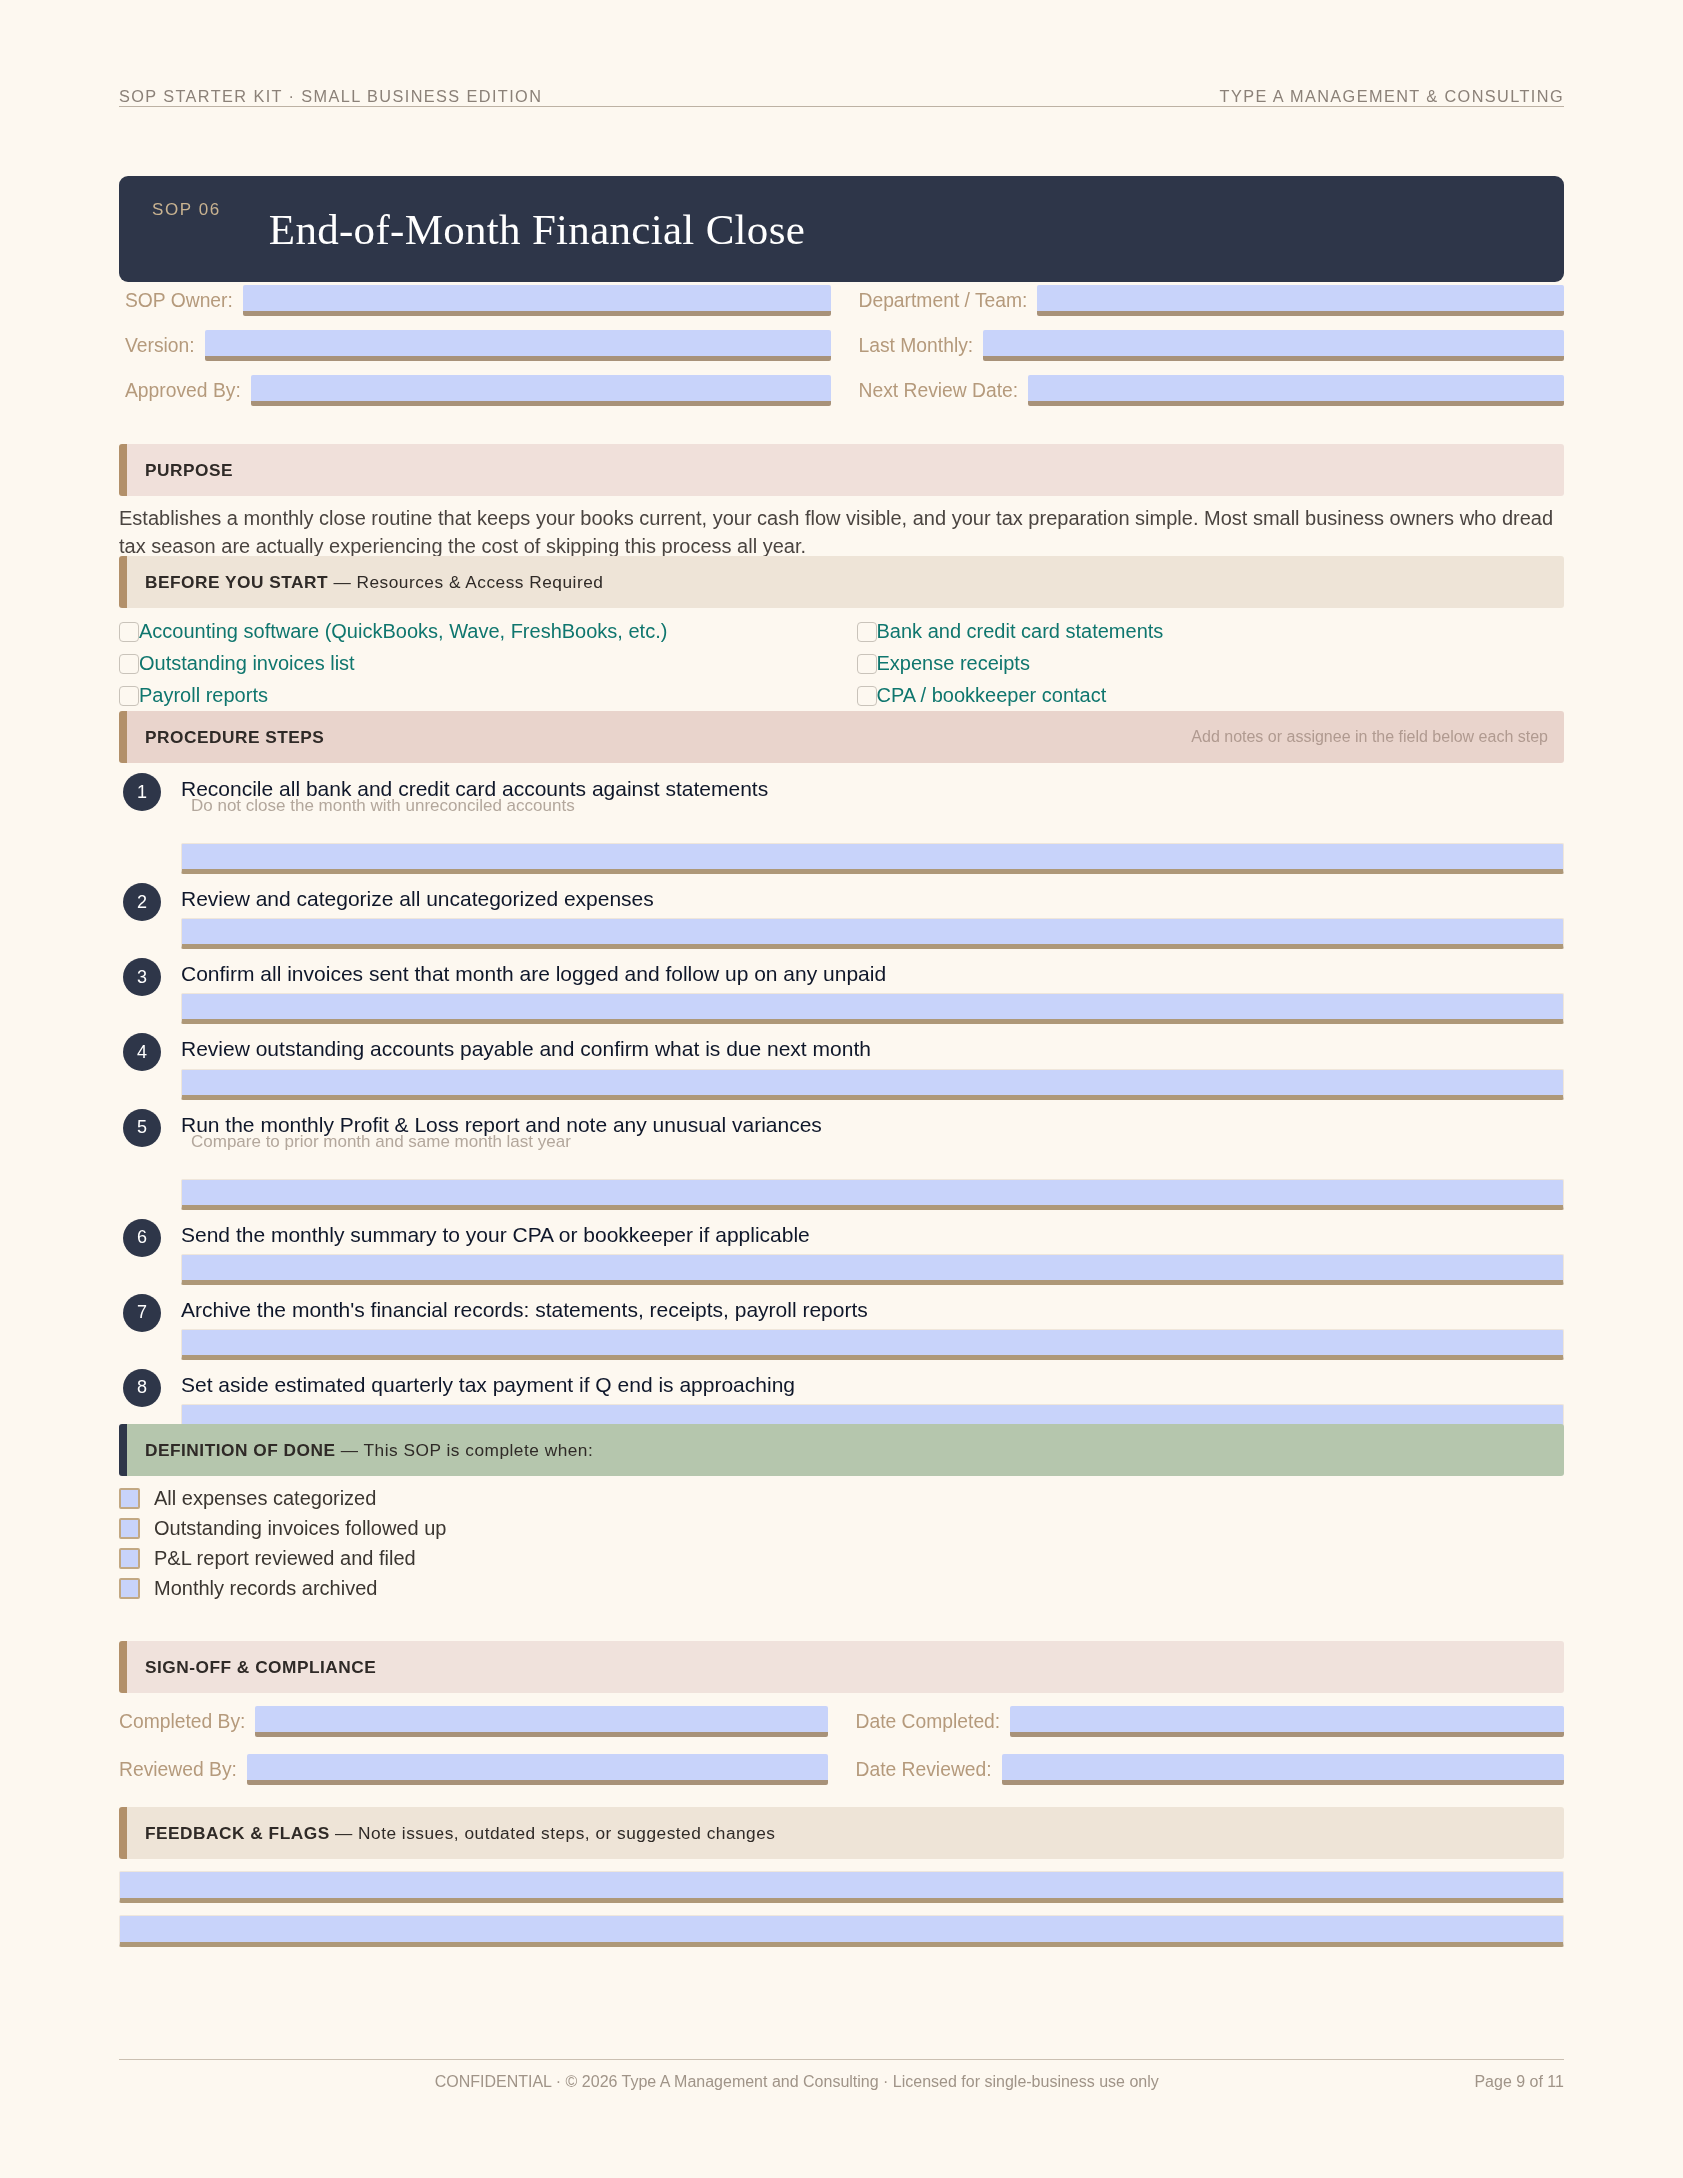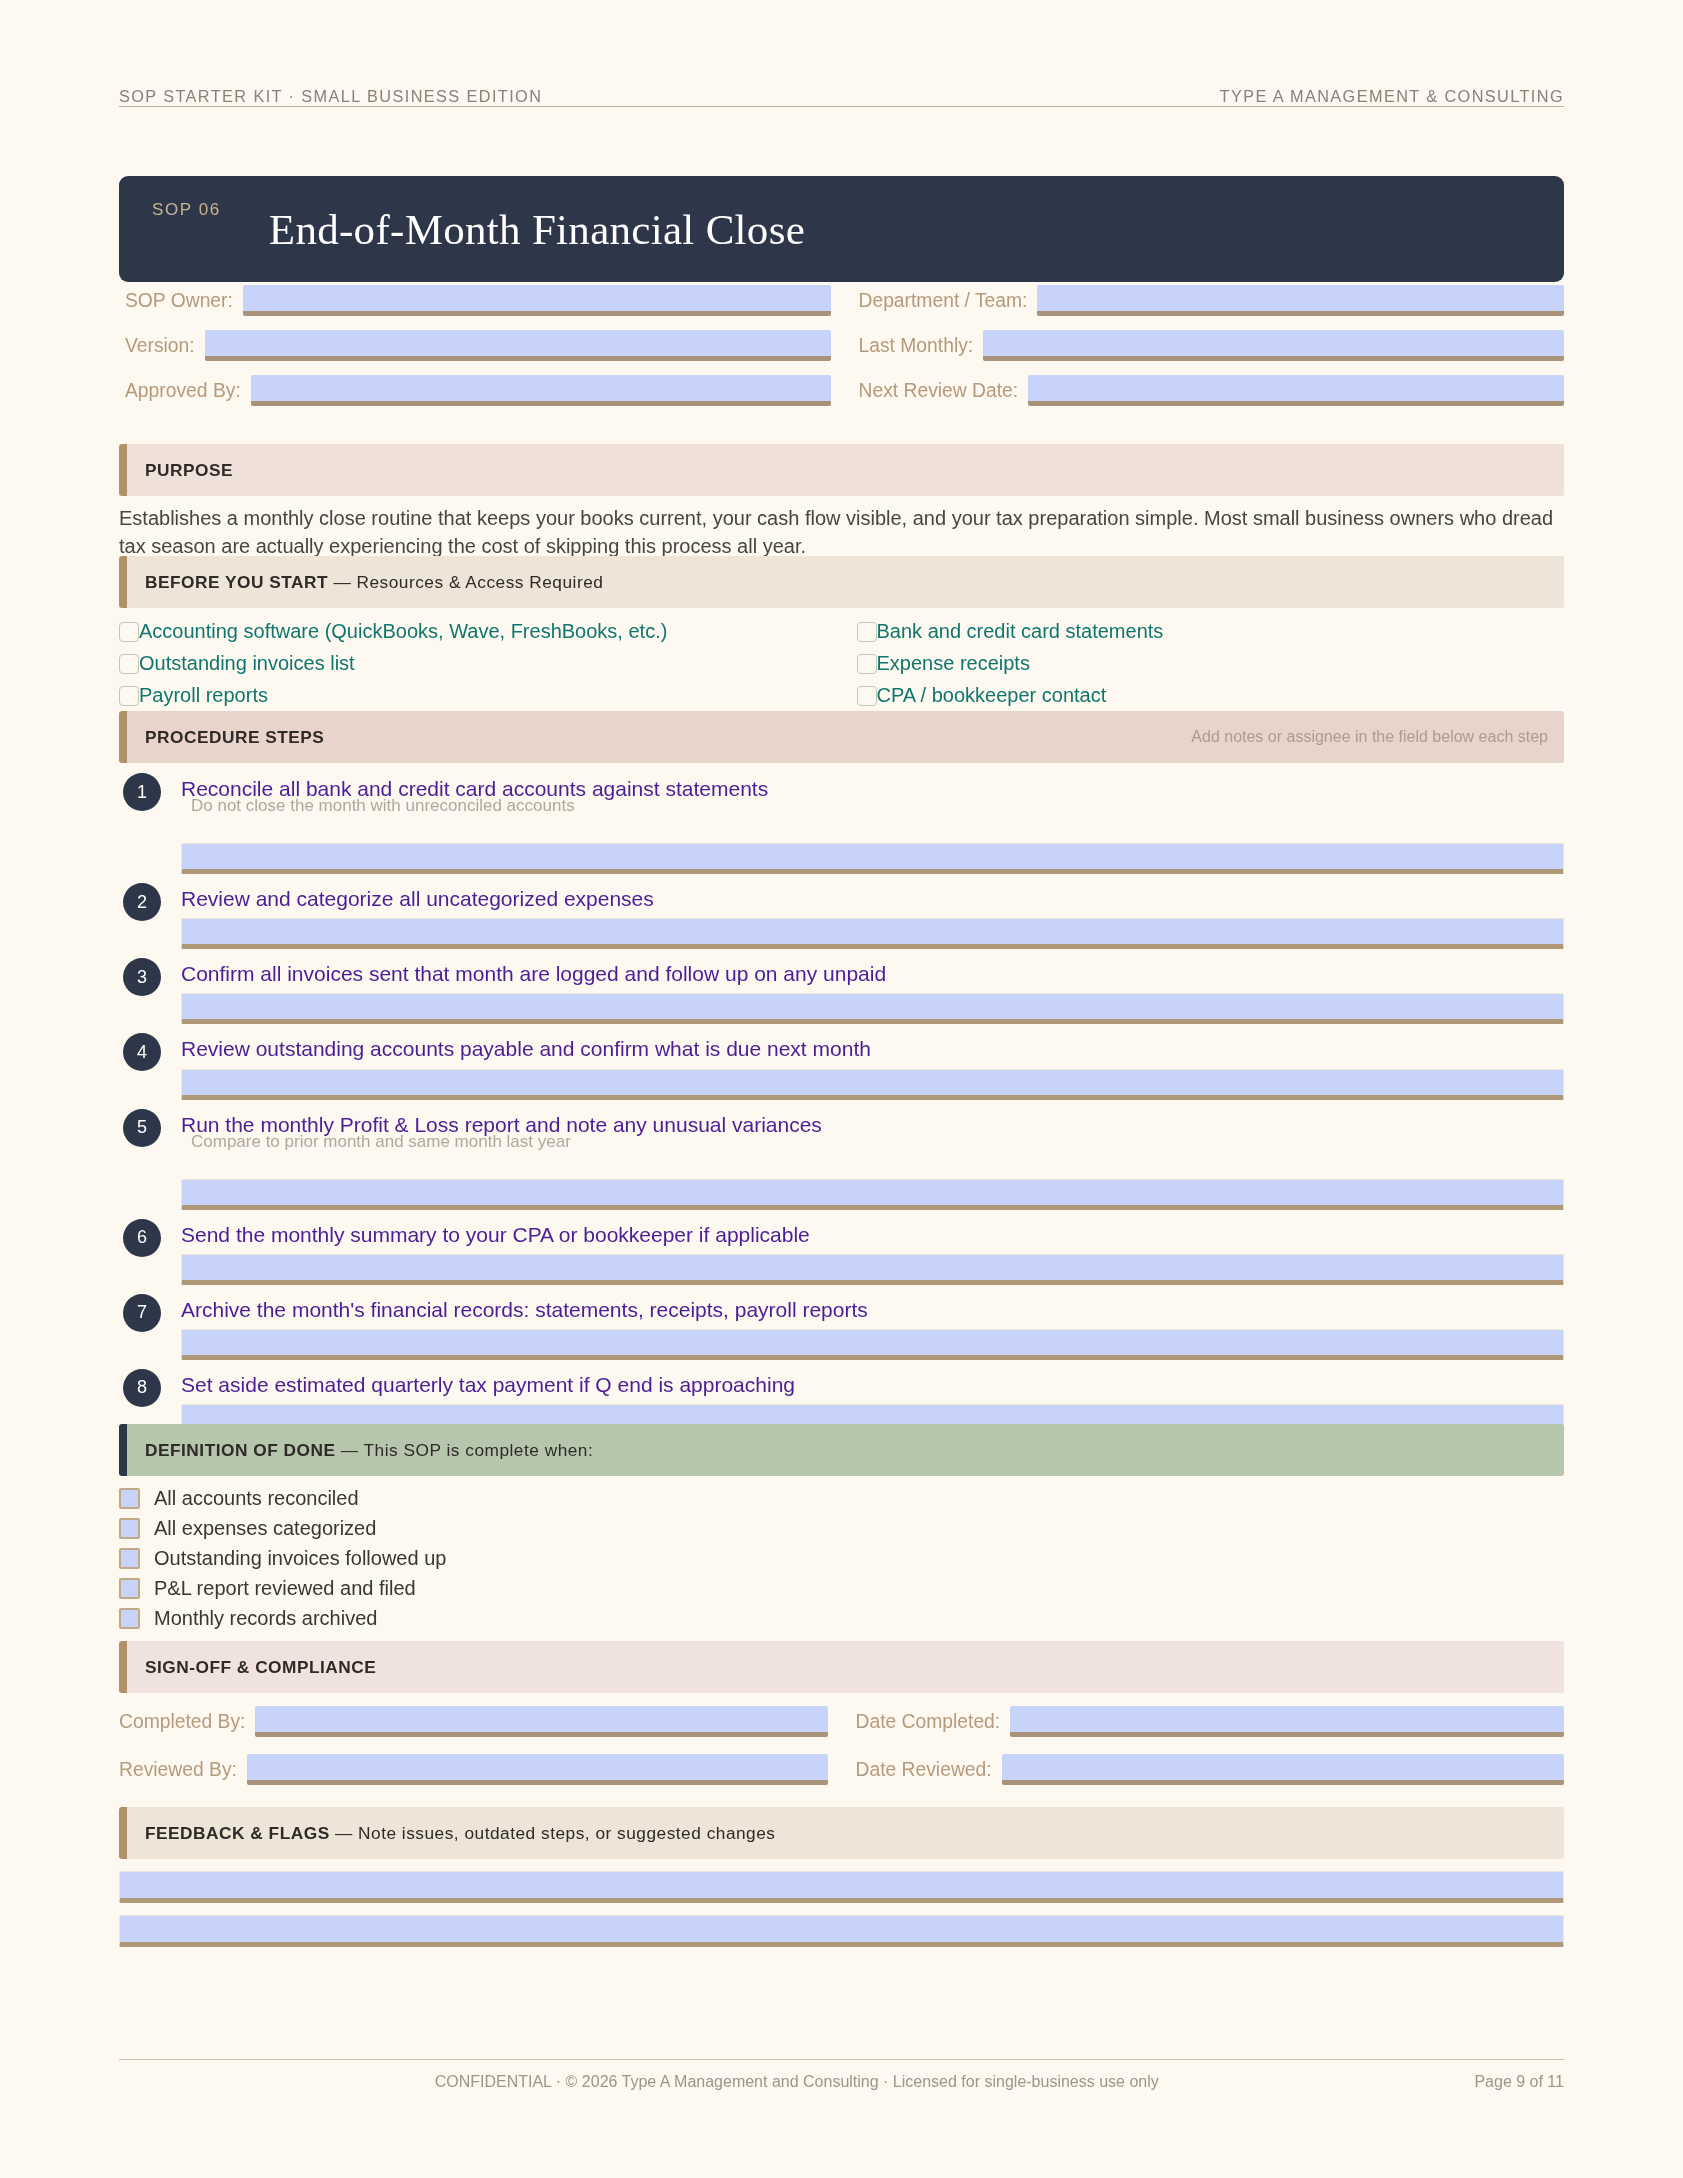--- a/index.html
+++ b/index.html
@@ -184,21 +184,21 @@
     border-radius: 50%;
     background: #2e3649;
     color: #fff;
     font-size: 18px;
     display: flex;
     align-items: center;
     justify-content: center;
   }
   .step-title {
     font-size: 21px;
-    color: #4c1d95;
+    color: #0f172a;
     line-height: 1.15;
     padding-top: 4px;
   }
   .step-note {
     font-size: 17px;
     color: #b3a79c;
     margin-top: -5px;
     padding-left: 10px;
   }
   .step-field {
@@ -398,24 +398,20 @@
     </div>
   </div>
 
   <div class="sec" style="top:1424px;">
     <div class="sec-bar green">
       <span class="sec-title"><span>DEFINITION OF DONE</span> <span class="sub">— This SOP is complete when:</span></span>
     </div>
     <div class="dod-list">
       <div class="dod-item">
         <span class="dod-box"></span>
-        <span>All accounts reconciled</span>
-      </div>
-      <div class="dod-item">
-        <span class="dod-box"></span>
         <span>All expenses categorized</span>
       </div>
       <div class="dod-item">
         <span class="dod-box"></span>
         <span>Outstanding invoices followed up</span>
       </div>
       <div class="dod-item">
         <span class="dod-box"></span>
         <span>P&amp;L report reviewed and filed</span>
       </div>

